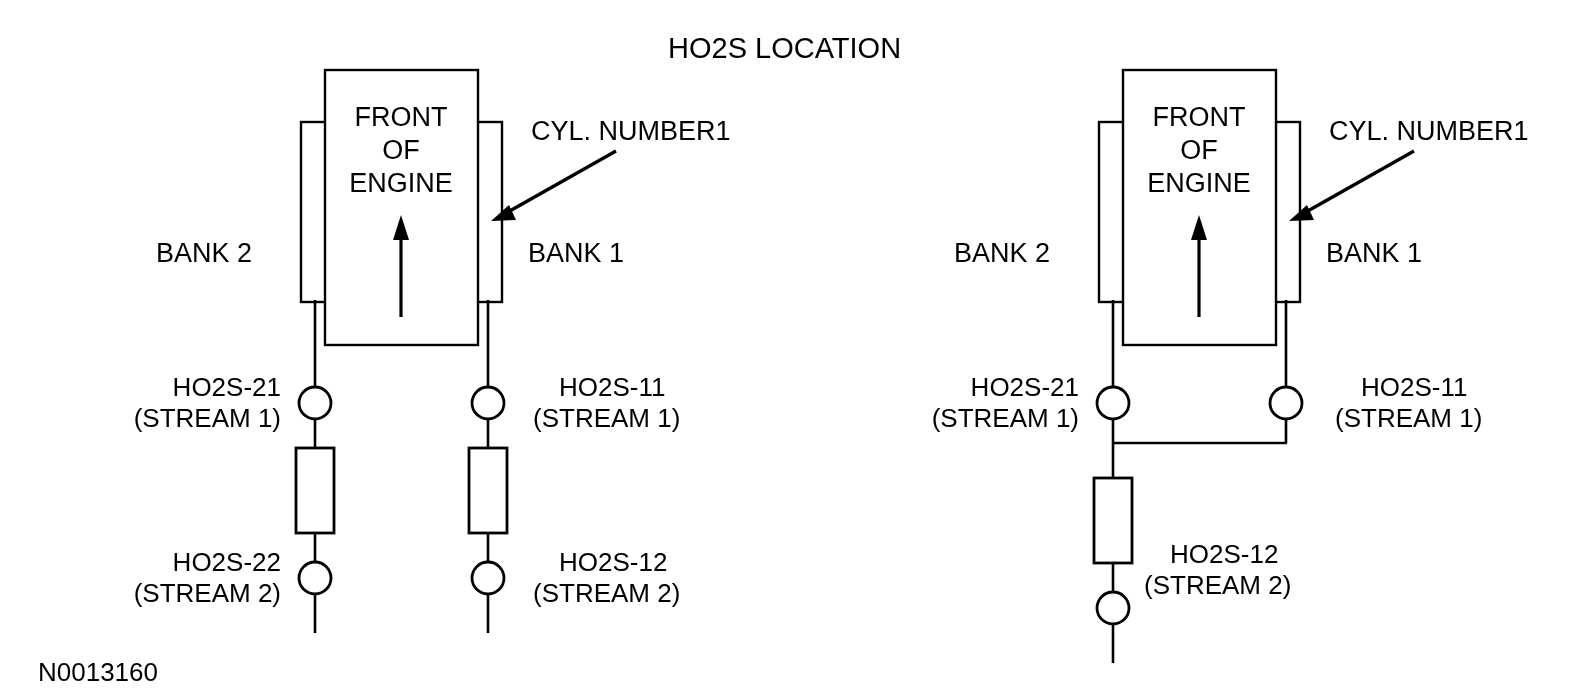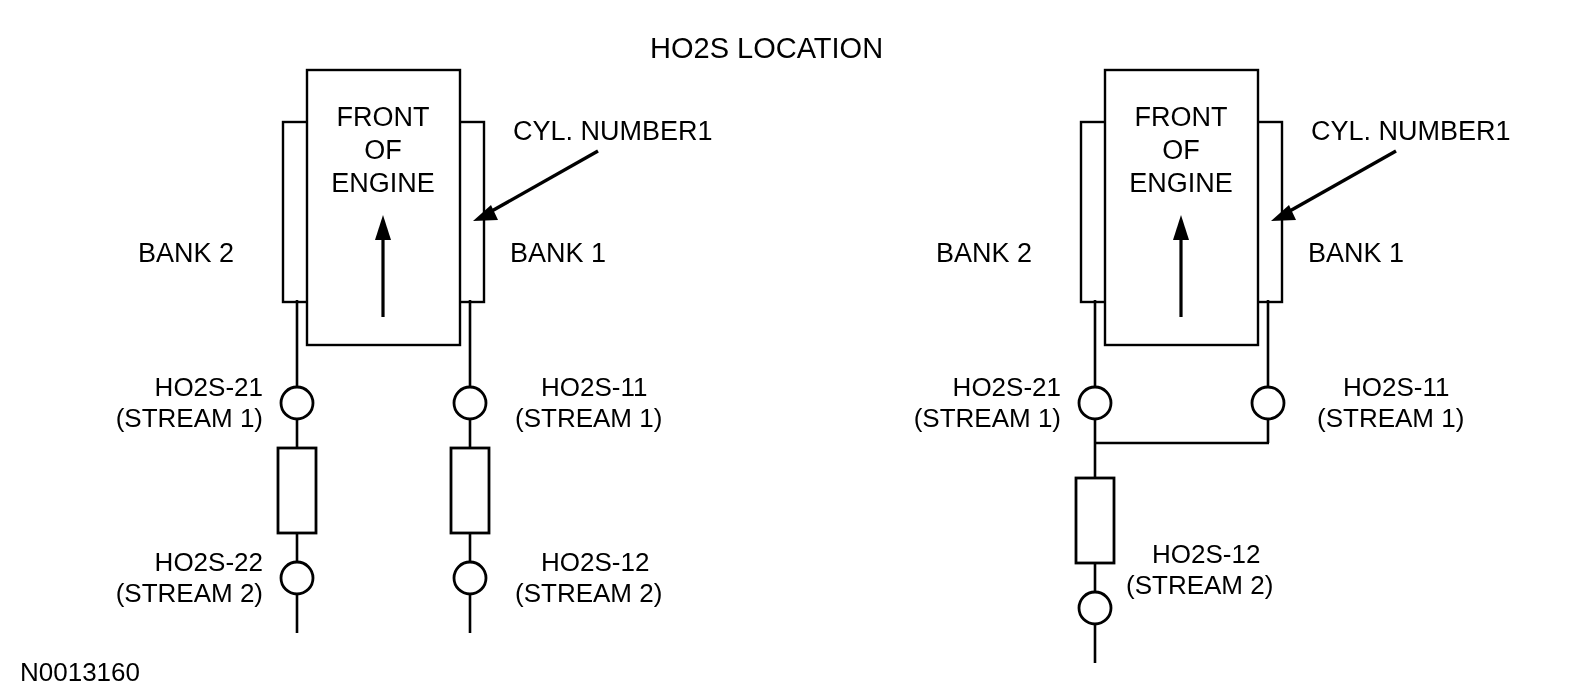--- a/index.html
+++ b/index.html
@@ -12,20 +12,21 @@
     height: 696px;
     overflow: hidden;
     font-family: "Liberation Sans", sans-serif;
     color: #000000;
   }
   #diagram-root {
     position: relative;
     width: 1398px;
     height: 696px;
     background: #ffffff;
+    margin-left: 18px;
   }
   svg.diagram-canvas {
     position: absolute;
     top: 0;
     left: 0;
     width: 1578px;
     height: 696px;
     display: block;
   }
   .box-outline {

